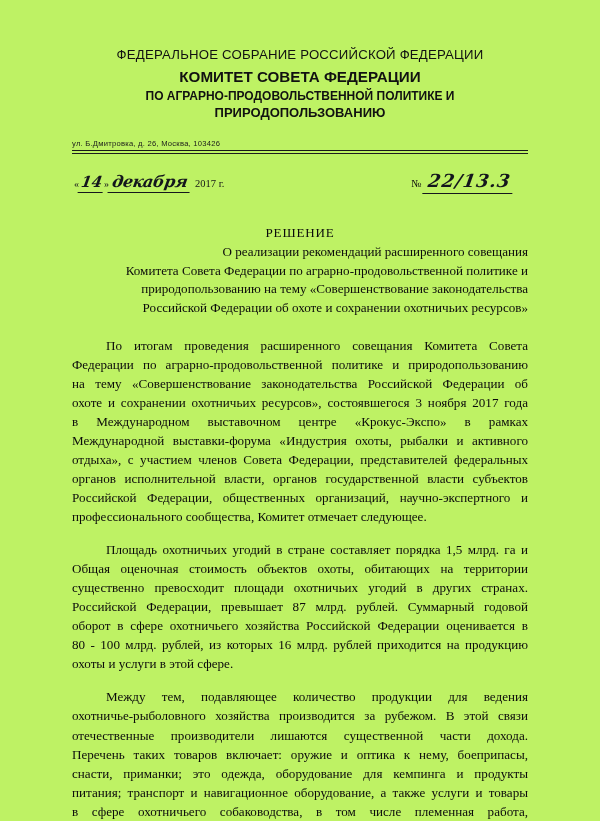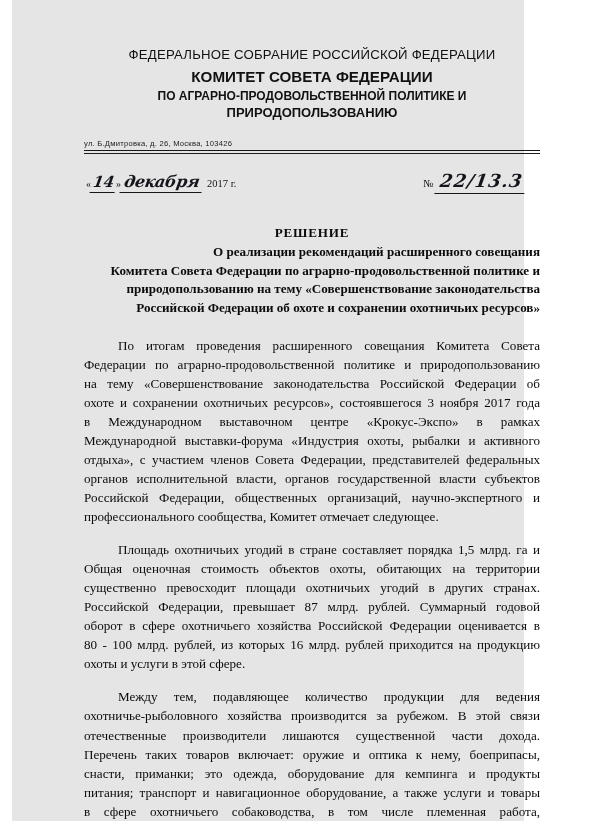--- a/index.html
+++ b/index.html
@@ -10,24 +10,24 @@
   body {
     width: 600px;
     height: 821px;
     position: relative;
     overflow: hidden;
     font-family: "Liberation Serif", "DejaVu Serif", serif;
     color: #0d0d0d;
   }
   .page {
     position: absolute;
-    left: 12px; top: 0;
-    width: 512px;
+    left: 0; top: 0;
+    width: 600px;
     height: 821px;
-    background: #e5e5e5;
+    background: #bef264;
   }
   .content {
     position: absolute;
     left: 72px;
     top: 0;
     width: 456px;
   }
 
   
   .letterhead {
@@ -143,21 +143,21 @@
     letter-spacing: 1px;
     border-bottom: 1.2px solid #15171d;
     padding: 0 4px 2px 4px;
     line-height: 1.05;
   }
 
   
   .doc-title {
     margin-top: 14px;
     text-align: center;
-    font-weight: bold;
+    font-weight: normal;
     font-size: 13.1px;
     line-height: 1.42;
     color: #0b0b0b;
   }
   .doc-title .res-word {
     display: block;
     letter-spacing: 0.8px;
     margin-bottom: 1px;
   }
   .doc-title .t-line { display: block; text-align: right; }

